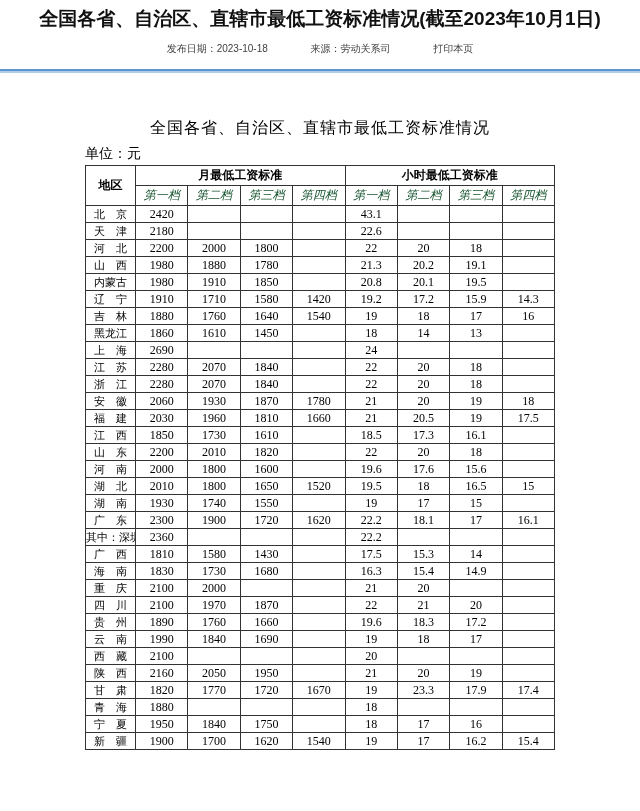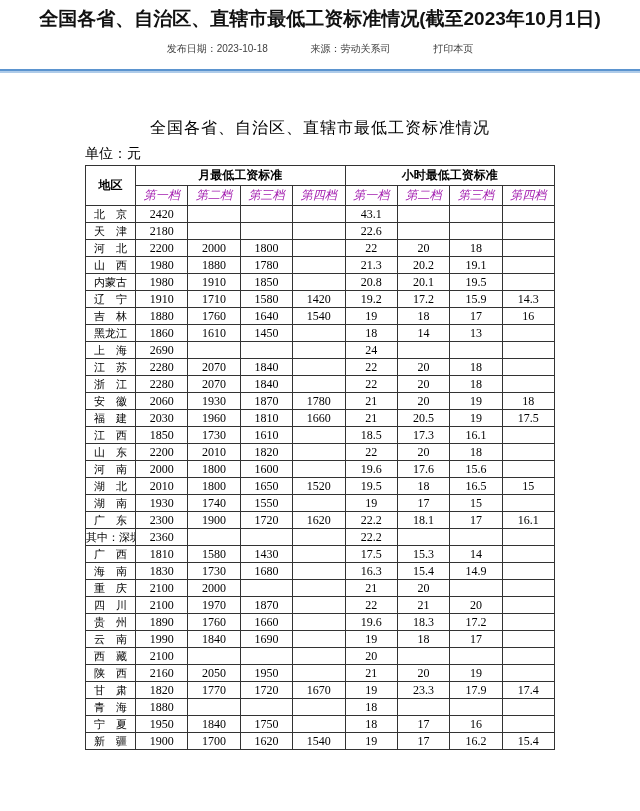--- a/index.html
+++ b/index.html
@@ -58,21 +58,21 @@
     padding:0;text-align:center;vertical-align:middle;
     overflow:hidden;white-space:nowrap;
   }
   .wage-table col.region-col{width:50px;}
   .wage-table thead th{height:19px;line-height:19px;}
   .wage-table thead th.group{
     font-family:"Liberation Sans","DejaVu Sans",sans-serif;
     font-weight:bold;font-size:12px;
   }
   .wage-table thead th.tier{
-    font-style:italic;font-weight:normal;font-size:12px;color:#a21caf;
+    font-style:italic;font-weight:normal;font-size:12px;color:#14532d;
   }
   .wage-table tbody td{height:16px;line-height:16px;}
   .wage-table tbody td.region{font-size:11px;}
   .footnote{
     margin-top:13px;
     padding-right:12px;
     text-align:right;
     font-family:"Liberation Serif","DejaVu Serif",serif;
     font-size:12px;color:#000000;
   }

